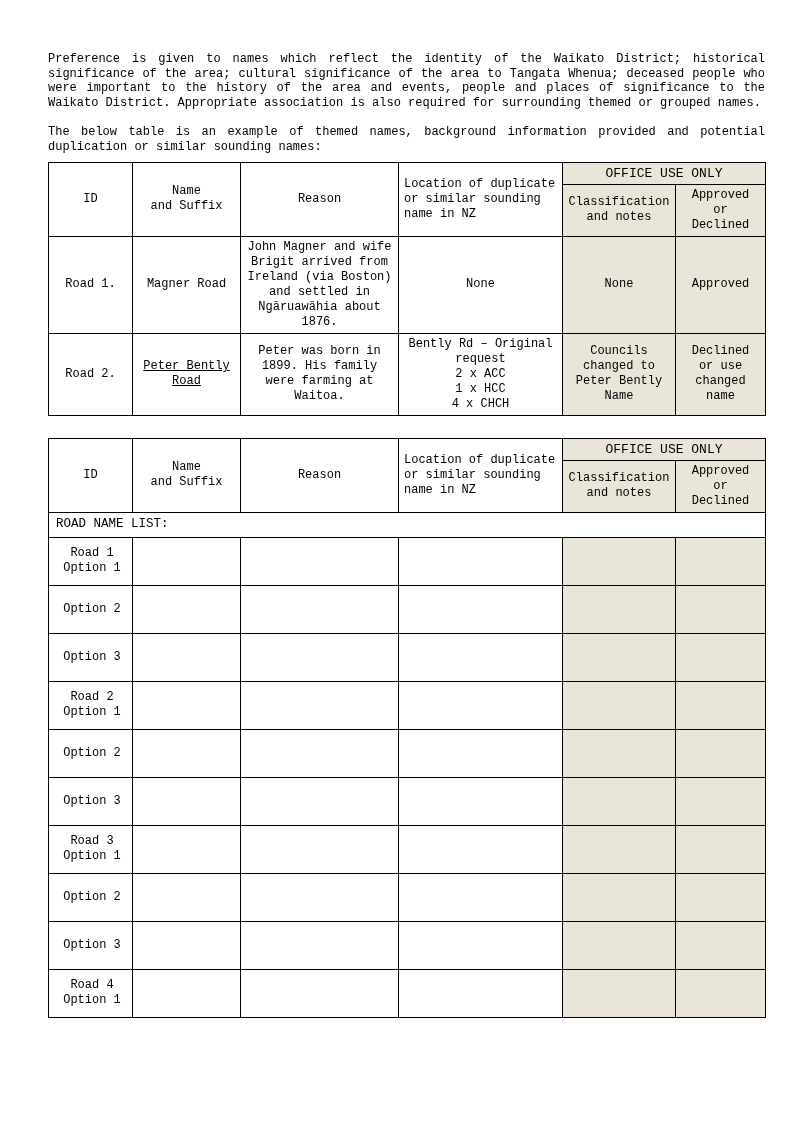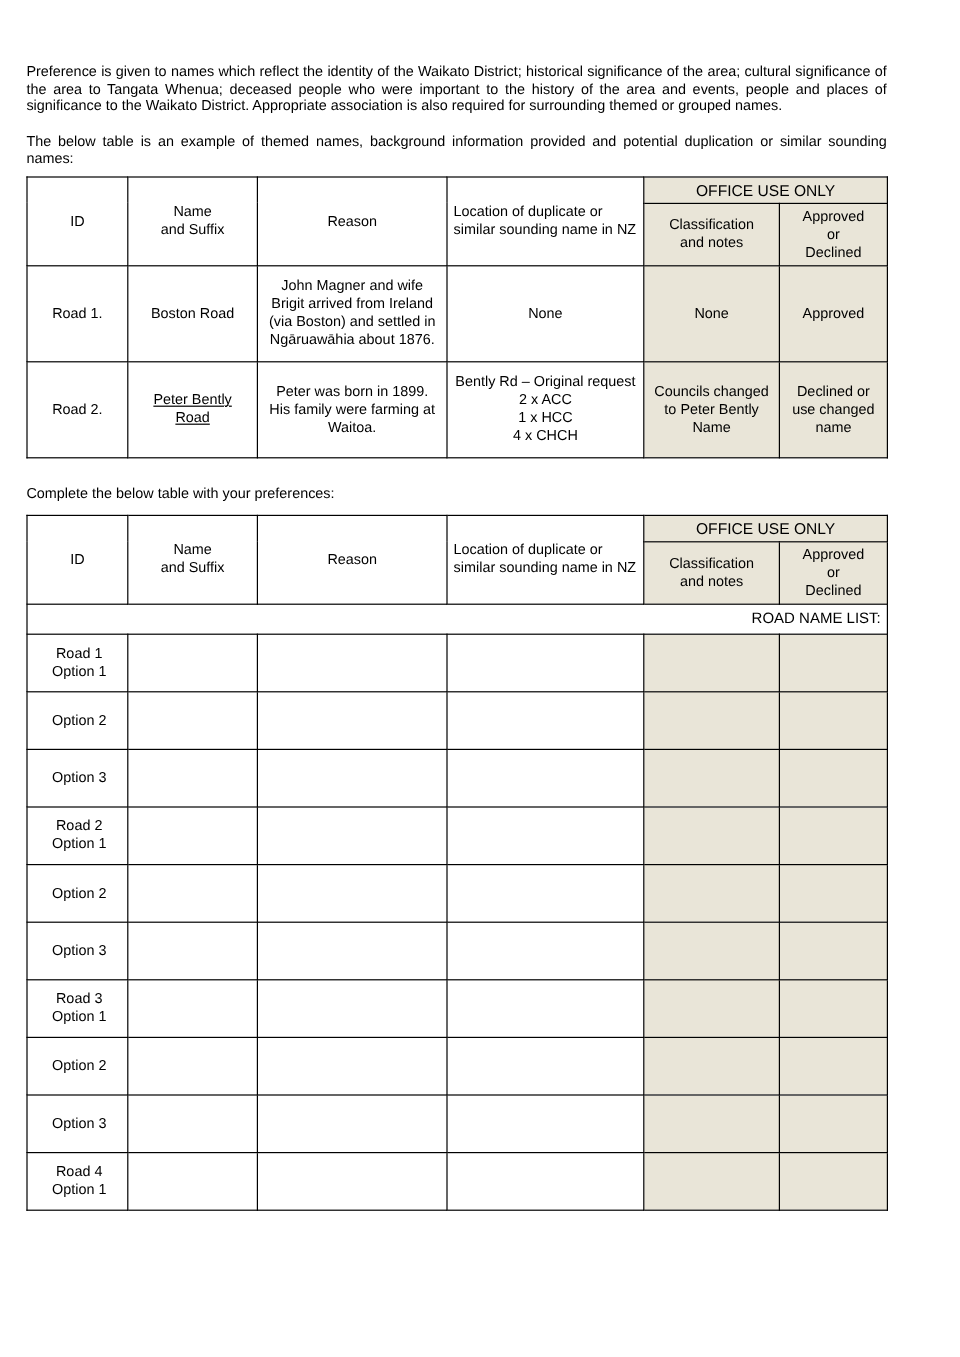--- a/index.html
+++ b/index.html
@@ -4,21 +4,21 @@
 <style>
   * { margin:0; padding:0; box-sizing:border-box; }
   html,body { background:#ffffff; }
   body {
     width:800px; height:1131px;
     font-family:"Liberation Sans", sans-serif;
     color:#000;
     position:relative;
     overflow:hidden;
   }
-  .page { padding:52px 45px 0 22px; }
+  .page { padding:52px 45px 0 48px;font-family:Liberation Mono, monospace; }
   p.para {
     width:717px;
     font-size:12px;
     line-height:14.6px;
     text-align:justify;
   }
   p.intro { margin-bottom:15px; }
   p.caption { margin-bottom:7px; }
   p.caption2 { margin-bottom:10px; text-align:left; }
 
@@ -39,21 +39,21 @@
     overflow:hidden;
   }
   .office { background:var(--office-bg, #e9e5d8); }
   .pre { white-space:pre-line; }
   .left { text-align:left; }
   th.office-title { font-size:13px; height:22px; padding:2px 4px; }
   thead tr.sub-row th { height:50px; }
   table.example tbody tr { height:80px; }
   table.prefs tr.section-row td {
     height:25px;
-    text-align:right;
+    text-align:left;
     font-size:12.5px;
     padding-left:7px;
     background:#fff;
   }
   table.prefs tbody tr.entry { height:48px; }
   table.prefs td.id-cell {
     text-align:center;
     padding-left:8px;
     white-space:pre-line;
   }
@@ -98,41 +98,40 @@
         <th class="office pre">Classification
 and notes</th>
         <th class="office pre">Approved
 or
 Declined</th>
       </tr>
     </thead>
     <tbody>
       <tr>
         <td>Road 1.</td>
-        <td>Boston Road</td>
+        <td>Magner Road</td>
         <td>John Magner and wife Brigit arrived from Ireland (via Boston) and settled in Ngāruawāhia about 1876.</td>
         <td>None</td>
         <td class="office">None</td>
         <td class="office">Approved</td>
       </tr>
       <tr>
         <td>Road 2.</td>
         <td><span class="underline">Peter Bently Road</span></td>
         <td>Peter was born in 1899. His family were farming at Waitoa.</td>
         <td class="pre">Bently Rd – Original request
 2 x ACC
 1 x HCC
 4 x CHCH</td>
         <td class="office">Councils changed to Peter Bently Name</td>
         <td class="office">Declined or use changed name</td>
       </tr>
     </tbody>
   </table>
 
-  <p class="para caption2">Complete the below table with your preferences:</p>
 
   <table class="prefs">
     <colgroup>
       <col class="c-id">
         <col class="c-name">
         <col class="c-reason">
         <col class="c-loc">
         <col class="c-class">
         <col class="c-appr">
     </colgroup>

